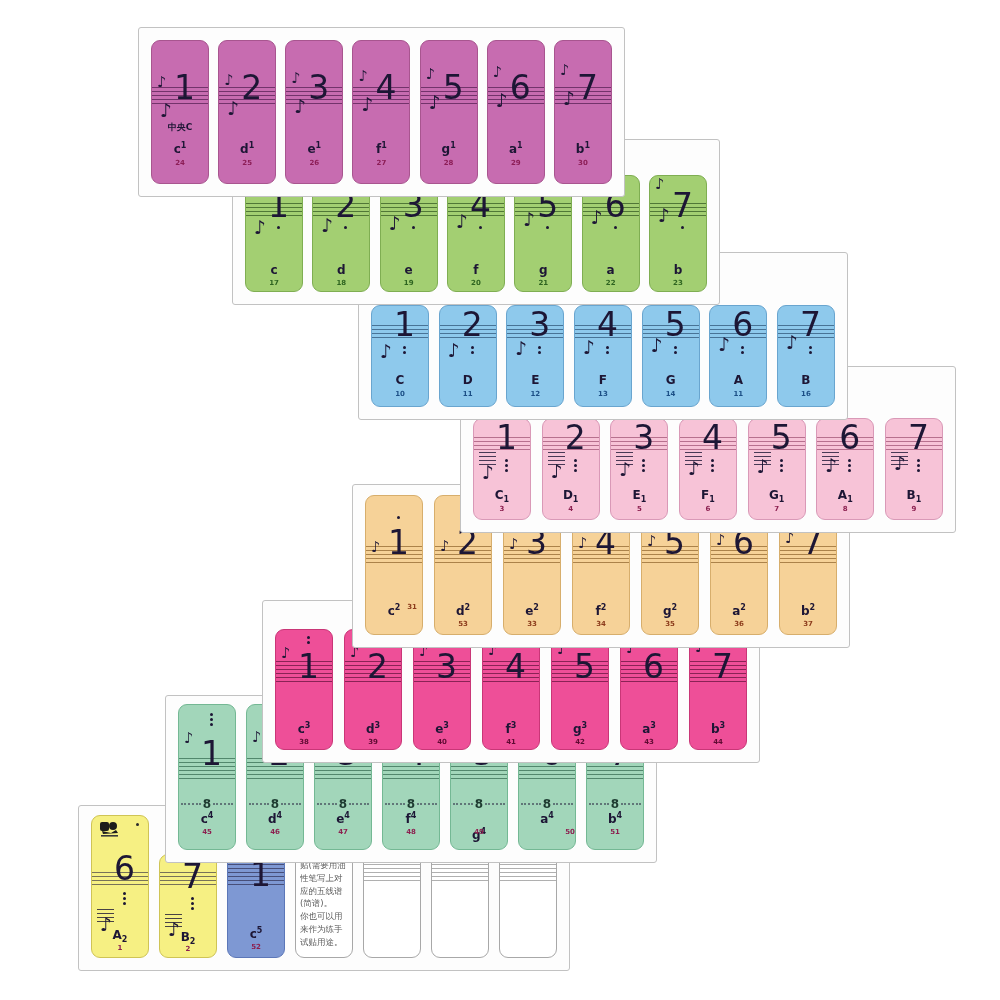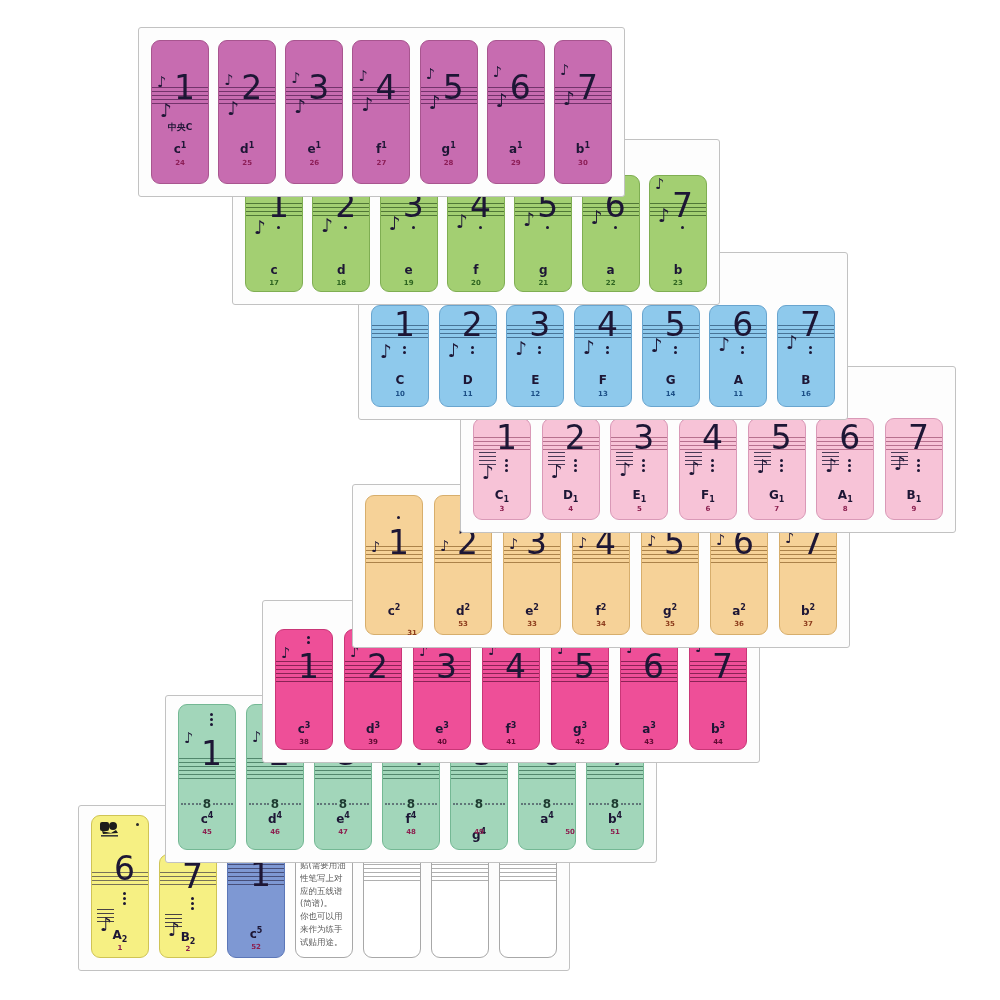--- a/index.html
+++ b/index.html
@@ -352,21 +352,21 @@
     <div class="sheet" style="left: 352px; top: 484px; width: 498px; height: 164px; z-index: 4;">
       <div class="row">
         <div class="sticker" style="height: 140px; background: rgb(246, 210, 152); border-color: rgb(215, 174, 108);">
           <div class="staff" style="top: 50px; height: 17px; background-image: repeating-linear-gradient(rgba(110, 65, 10, 0.55) 0px, rgba(110, 65, 10, 0.55) 1px, transparent 1px, transparent 4px);"></div>
           <span class="note hi" style="top: 44px;">♪</span>
           <span class="bignum" style="top: 30px;">1</span>
           <div class="dots" style="top: 20px;">
             <i></i>
           </div>
           <div class="notename" style="top: 108px;"><span>c</span><sup>2</sup></div>
-          <div class="stickid" style="top: 134px; color: rgb(140, 60, 28); padding-left: 36px;">31</div>
+          <div class="stickid" style="top: 108px; color: rgb(140, 60, 28); padding-left: 36px;">31</div>
         </div>
         <div class="sticker" style="height: 140px; background: rgb(246, 210, 152); border-color: rgb(215, 174, 108);">
           <div class="staff" style="top: 50px; height: 17px; background-image: repeating-linear-gradient(rgba(110, 65, 10, 0.55) 0px, rgba(110, 65, 10, 0.55) 1px, transparent 1px, transparent 4px);"></div>
           <span class="note hi" style="top: 42.5px;">♪</span>
           <span class="bignum" style="top: 30px;">2</span>
           <div class="dots" style="top: 20px;">
             <i></i>
           </div>
           <div class="notename" style="top: 108px;"><span>d</span><sup>2</sup></div>
           <div class="stickid" style="top: 125px; color: rgb(140, 60, 28);">53</div>

